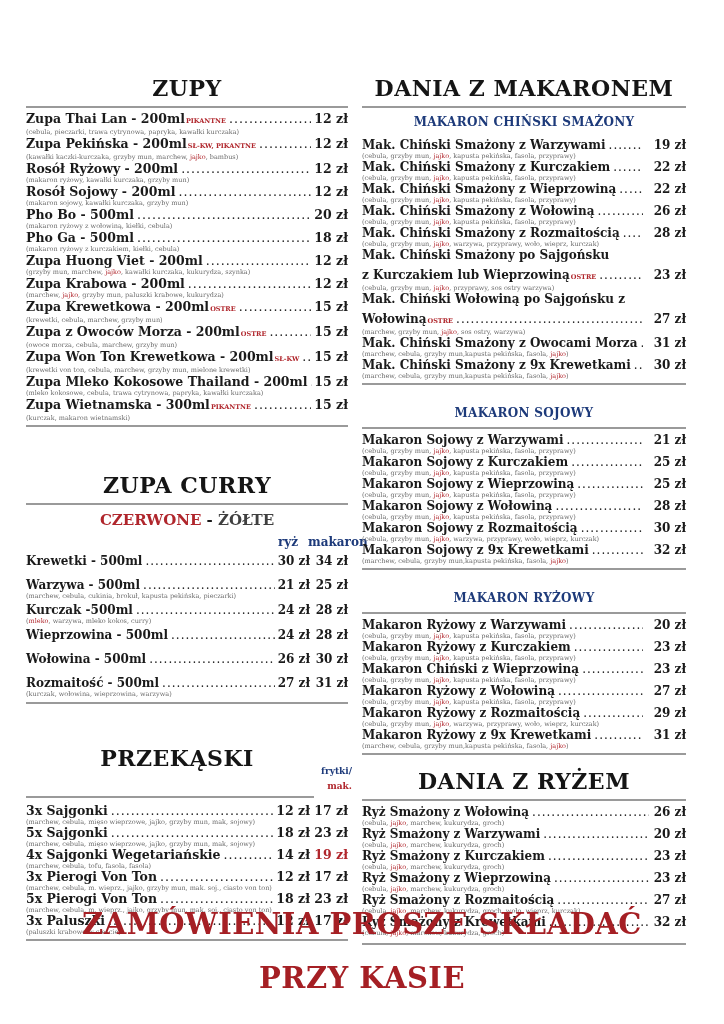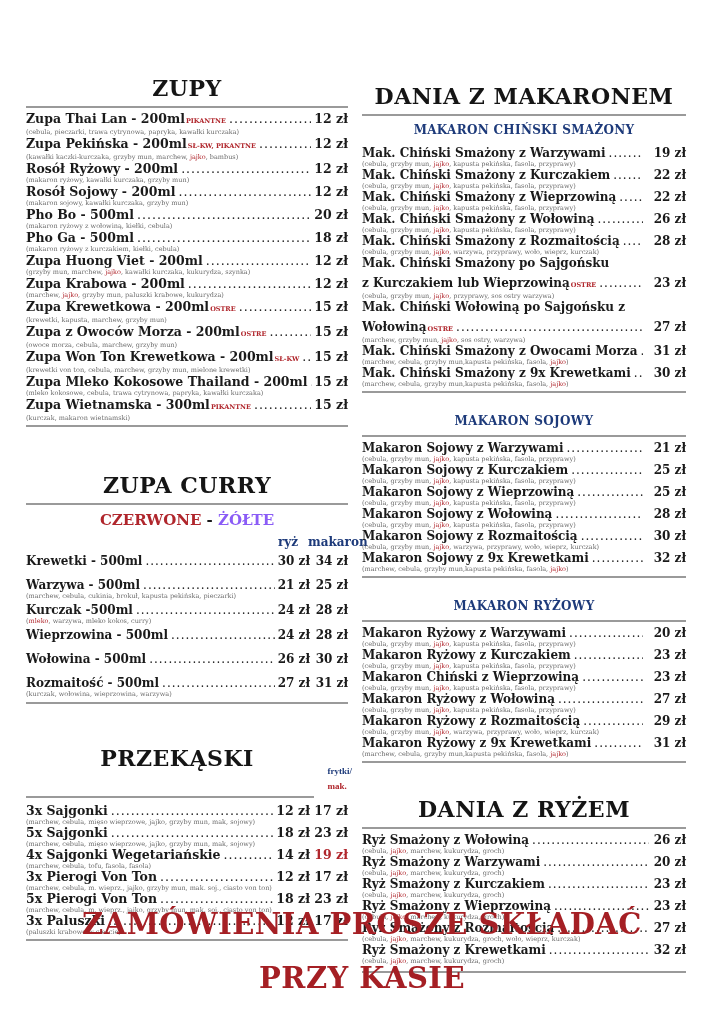--- a/index.html
+++ b/index.html
@@ -1,48 +1,48 @@
 <!DOCTYPE html>
 <html><head>
 <meta charset="utf-8">
 <style>
   html, body { margin: 0; padding: 0; background: #ffffff; }
   body { width: 724px; height: 1024px; position: relative; overflow: hidden;
          font-family: "DejaVu Serif", "Liberation Serif", serif; color: #1a1a1a; }
   .col { position: absolute; }
   .col-left { left: 26px; top: 74px; width: 322px; }
-  .col-right { left: 362px; top: 82px; width: 324px; }
+  .col-right { left: 362px; top: 74px; width: 324px; }
 
   .sec-title { font-weight: bold; text-align: center; color: #151515; font-size: 22px; letter-spacing: 0.5px; line-height: 28px; }
   .sub-title { font-weight: bold; text-align: center; color: #1d3a7a; font-size: 12px; line-height: 20px; letter-spacing: 0.3px; }
   .rule { height: 0; border-top: 2px solid #9a9a9a; margin: 4px 0 4px 0; }
 
   .item { position: relative; }
   .row { display: flex; align-items: baseline; white-space: nowrap; font-size: 12.5px; font-weight: bold; line-height: 14px; }
   .name { flex: 0 0 auto; }
   .tag { color: #b0262c; font-size: 6.5px; font-weight: bold; vertical-align: super; margin-left: 1px; }
   .dots { flex: 1 1 auto; overflow: hidden; color: #222; font-weight: normal; letter-spacing: 1px; margin: 0 3px; }
   .dots::after { content: "......................................................................................................................................................"; }
   .price { flex: 0 0 auto; text-align: right; min-width: 30px; }
   .price2 { flex: 0 0 auto; text-align: right; min-width: 38px; }
   .price2.red { color: #b0262c; }
   .desc { font-size: 6.5px; color: #6a6a6a; line-height: 8px; white-space: nowrap; font-weight: normal; }
   .desc .egg { color: #b0262c; }
 
   .zupy .item { margin-bottom: 1px; }
   .curry-colors { text-align: center; font-weight: bold; font-size: 15px; margin: 6px 0 6px 0; }
   .curry-colors .red { color: #b0262c; }
-  .curry-colors .yel { color: #8b5cf6; }
+  .curry-colors .yel { color: #404040; }
   .curry-head { display: flex; justify-content: flex-end; font-size: 12px; color: #1d3a7a; font-weight: bold; margin-bottom: 5px; }
   .curry-head span { display: inline-block; text-align: right; }
   .curry .item { margin-bottom: 3px; }
   .curry .row { font-size: 12px; }
 
   .przek-head { position: relative; }
-  .przek-lbl { position: absolute; right: -4px; top: 20px; font-size: 9px; font-weight: bold; line-height: 15px; font-family: Liberation Serif, serif; }
+  .przek-lbl { position: absolute; right: -4px; top: 20px; text-align: right; font-size: 9px; font-weight: bold; line-height: 15px; }
   .przek-lbl .b { color: #1d3a7a; }
   .przek-lbl .r { color: #b0262c; }
 
   .right .item { margin-bottom: 0px; }
   .right .row { font-size: 12px; }
 
   .footer { position: absolute; left: 0; top: 897px; width: 724px; text-align: center; color: #a51f24; font-weight: bold; font-size: 29px; line-height: 54px; letter-spacing: 0.5px; }
 </style>
 </head>
 <body>
@@ -119,21 +119,21 @@
           </div>
           <div class="desc"><span>(marchew, </span><span class="egg">jajko</span><span>, grzyby mun, paluszki krabowe, kukurydza)</span></div>
         </div>
         <div class="item">
           <div class="row">
             <span class="name">Zupa Krewetkowa - 200ml</span>
             <span class="tag">OSTRE</span>
             <span class="dots"></span>
             <span class="price">15 zł</span>
           </div>
-          <div class="desc"><span>(krewetki, kapusta, marchew, grzyby mun)</span></div>
+          <div class="desc"><span>(krewetki, cebula, marchew, grzyby mun)</span></div>
         </div>
         <div class="item">
           <div class="row">
             <span class="name">Zupa z Owoców Morza - 200ml</span>
             <span class="tag">OSTRE</span>
             <span class="dots"></span>
             <span class="price">15 zł</span>
           </div>
           <div class="desc"><span>(owoce morza, cebula, marchew, grzyby mun)</span></div>
         </div>
@@ -487,21 +487,21 @@
         <div class="row">
           <span class="name">Makaron Ryżowy z 9x Krewetkami</span>
           <span class="dots"></span>
           <span class="price" style="min-width: 40px;">31 zł</span>
         </div>
         <div class="desc"><span>(marchew, cebula, grzyby mun,kapusta pekińska, fasola, </span><span class="egg">jajko</span><span>)</span></div>
       </div>
     </div>
   <div class="rule" style="margin-top:3px"></div>
 
-  <div class="sec-title" style="margin-top:32px">DANIA Z RYŻEM</div>
+  <div class="sec-title" style="margin-top:12px">DANIA Z RYŻEM</div>
   <div class="rule"></div>
   <div id="ryz-list">
       <div class="item">
         <div class="row">
           <span class="name">Ryż Smażony z Wołowiną</span>
           <span class="dots"></span>
           <span class="price" style="min-width: 34px;">26 zł</span>
         </div>
         <div class="desc"><span>(cebula, </span><span class="egg">jajko</span><span>, marchew, kukurydza, groch)</span></div>
       </div>

